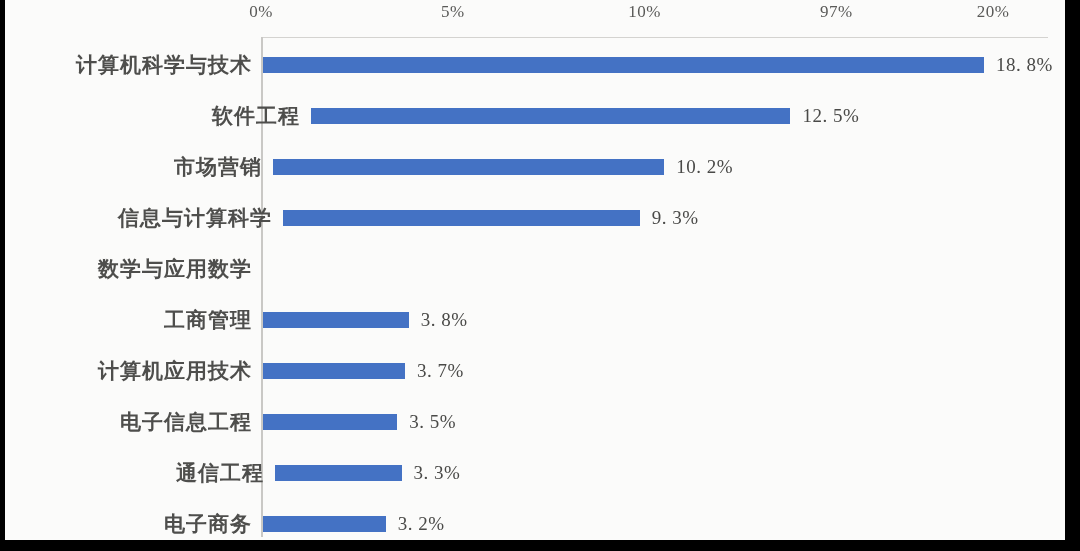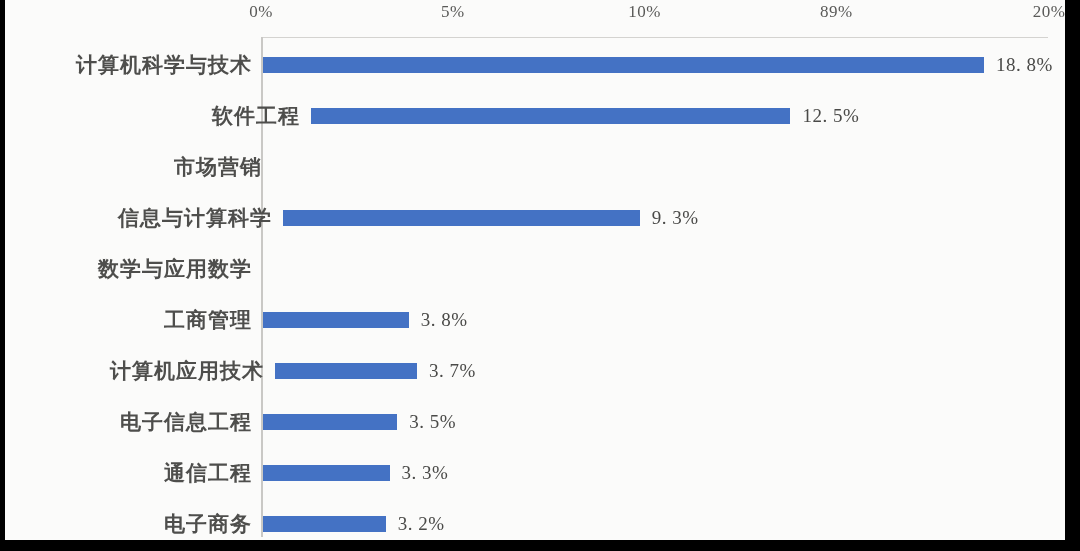--- a/index.html
+++ b/index.html
@@ -114,22 +114,22 @@
 <body>
 
 <div id="frame">
   <div id="page">
     <div id="chart">
 
       <div id="xticks">
           <div class="xtick" style="left: 256px;">0%</div>
           <div class="xtick" style="left: 447.75px;">5%</div>
           <div class="xtick" style="left: 639.5px;">10%</div>
-          <div class="xtick" style="left: 831.25px;">89%</div>
-          <div class="xtick" style="left: 1044px;">20%</div>
+          <div class="xtick" style="left: 831.25px;">97%</div>
+          <div class="xtick" style="left: 988px;">20%</div>
         </div>
 
       <div id="plot-top-rule"></div>
       <div id="y-axis-line"></div>
 
       <div id="rows">
           <div class="row" style="top: 39px;">
             <div class="cat-label">计算机科学与技术</div>
             <div class="bar-wrap">
               <div class="bar" style="width: 720.98px; background: rgb(68, 114, 196);"></div>
@@ -138,53 +138,57 @@
           </div>
           <div class="row" style="top: 90px; margin-left: 48px;">
             <div class="cat-label">软件工程</div>
             <div class="bar-wrap">
               <div class="bar" style="width: 479.375px; background: rgb(68, 114, 196);"></div>
               <div class="bar-value">12. 5%</div>
             </div>
           </div>
           <div class="row" style="top: 141px; margin-left: 10px;">
             <div class="cat-label">市场营销</div>
+            <div class="bar-wrap">
+              <div class="bar" style="width: 391.17px; background: rgb(68, 114, 196);"></div>
+              <div class="bar-value">10. 2%</div>
+            </div>
           </div>
           <div class="row" style="top: 192px; margin-left: 20px;">
             <div class="cat-label">信息与计算科学</div>
             <div class="bar-wrap">
               <div class="bar" style="width: 356.655px; background: rgb(68, 114, 196);"></div>
               <div class="bar-value">9. 3%</div>
             </div>
           </div>
           <div class="row" style="top: 243px;">
             <div class="cat-label">数学与应用数学</div>
           </div>
           <div class="row" style="top: 294px;">
             <div class="cat-label">工商管理</div>
             <div class="bar-wrap">
               <div class="bar" style="width: 145.73px; background: rgb(68, 114, 196);"></div>
               <div class="bar-value">3. 8%</div>
             </div>
           </div>
-          <div class="row" style="top: 345px; margin-left: 12px;">
+          <div class="row" style="top: 345px;">
             <div class="cat-label">计算机应用技术</div>
             <div class="bar-wrap">
               <div class="bar" style="width: 141.895px; background: rgb(68, 114, 196);"></div>
               <div class="bar-value">3. 7%</div>
             </div>
           </div>
           <div class="row" style="top: 396px;">
             <div class="cat-label">电子信息工程</div>
             <div class="bar-wrap">
               <div class="bar" style="width: 134.225px; background: rgb(68, 114, 196);"></div>
               <div class="bar-value">3. 5%</div>
             </div>
           </div>
-          <div class="row" style="top: 447px;">
+          <div class="row" style="top: 447px; margin-left: 12px;">
             <div class="cat-label">通信工程</div>
             <div class="bar-wrap">
               <div class="bar" style="width: 126.555px; background: rgb(68, 114, 196);"></div>
               <div class="bar-value">3. 3%</div>
             </div>
           </div>
           <div class="row" style="top: 498px;">
             <div class="cat-label">电子商务</div>
             <div class="bar-wrap">
               <div class="bar" style="width: 122.72px; background: rgb(68, 114, 196);"></div>

